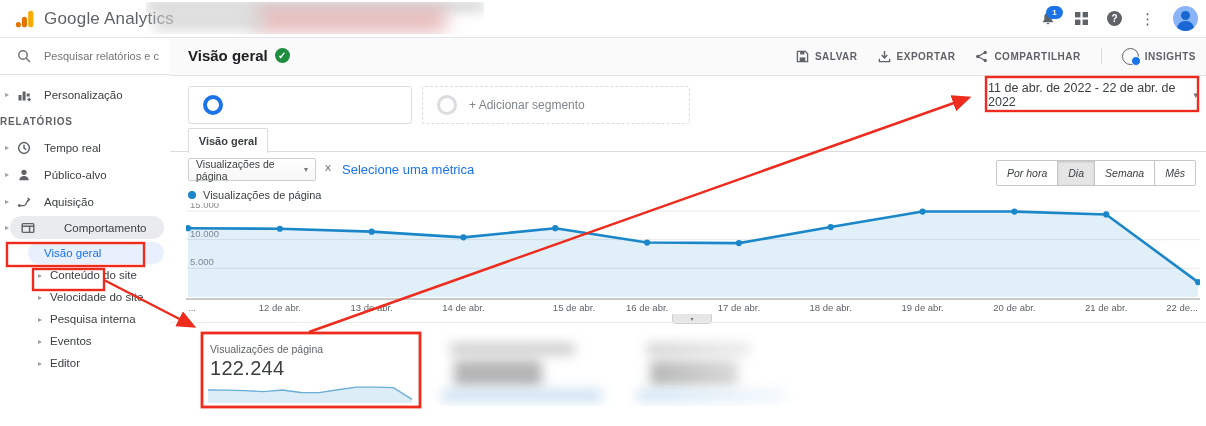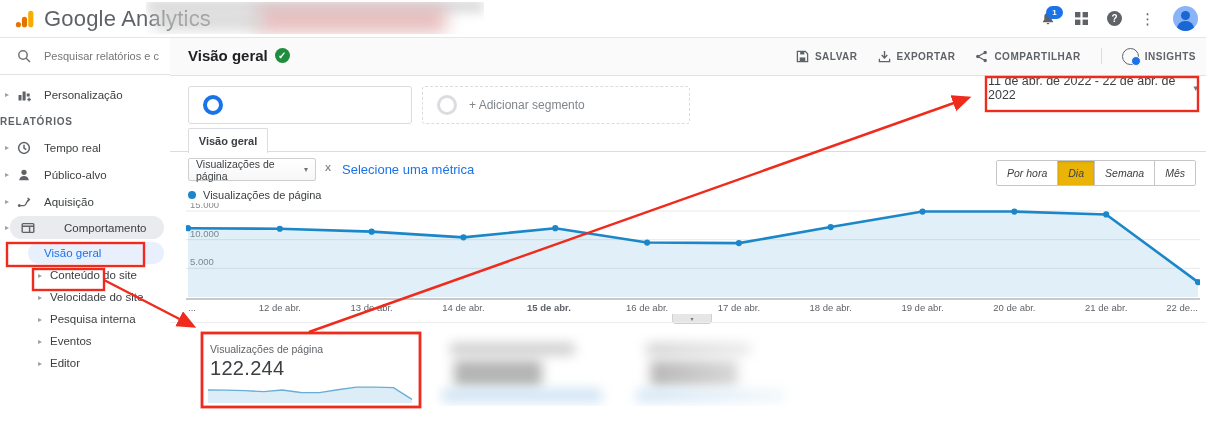--- a/index.html
+++ b/index.html
@@ -2,21 +2,21 @@
 <html><head>
 <meta charset="utf-8">
 <style>
   html,body{margin:0;padding:0;background:#fff;}
   .stage{position:relative;width:1206px;height:426px;background:#fff;overflow:hidden;
          font-family:"Liberation Sans",sans-serif;color:#3c4043;}
   
   .topbar{position:absolute;left:0;top:0;width:1206px;height:37px;background:#fff;
           border-bottom:1px solid #e4e6e8;display:flex;align-items:center;z-index:5;}
   .brand{display:flex;align-items:center;gap:8px;padding-left:14px;}
-  .brand-text{font-size:22px;color:#5f6368;letter-spacing:.2px;}
+  .brand-text{font-size:17px;color:#5f6368;letter-spacing:.2px;}
   .top-blur{position:absolute;left:146px;top:2px;width:338px;height:32px;overflow:hidden;}
   .top-blur .b1{position:absolute;left:0;top:-2px;width:338px;height:12px;background:#b9babc;filter:blur(6px);opacity:.6;}
   .top-blur .b2{position:absolute;left:110px;top:6px;width:190px;height:24px;background:#d59797;background:#d89292;filter:blur(9px);opacity:.65;}
   .top-blur .b3{position:absolute;left:8px;top:10px;width:110px;height:18px;background:#cfcfcf;filter:blur(7px);opacity:.8;}
   .topbar-icons{position:absolute;right:8px;top:0;height:37px;display:flex;align-items:center;gap:18px;}
   .icon-btn{position:relative;display:flex;align-items:center;justify-content:center;cursor:pointer;}
   .badge{position:absolute;top:-5px;right:-7px;min-width:13px;height:13px;border-radius:7px;background:#1a73e8;
          color:#fff;font-size:8px;font-weight:bold;display:flex;align-items:center;justify-content:center;padding:0 2px;}
   .help-circle{width:15px;height:15px;border-radius:50%;background:#5f6368;color:#fff;font-size:10px;font-weight:bold;
                display:flex;align-items:center;justify-content:center;}
@@ -53,21 +53,21 @@
   .page-title{position:absolute;left:18px;top:10px;font-size:15px;font-weight:bold;color:#202124;display:flex;align-items:center;gap:7px;}
   .verified{width:15px;height:15px;border-radius:50%;background:#1e8e3e;color:#fff;font-size:10px;display:flex;
             align-items:center;justify-content:center;font-weight:bold;}
   .actions{position:absolute;right:10px;top:0;height:38px;display:flex;align-items:center;gap:20px;}
   .action-btn{display:flex;align-items:center;gap:6px;font-size:10px;font-weight:bold;letter-spacing:.5px;
               color:#5f6368;cursor:pointer;}
   .action-sep{width:1px;height:16px;background:#dadce0;}
   .insights-ic{position:relative;width:15px;height:15px;border-radius:50%;border:1.5px solid #5f6368;}
   .insights-ic:after{content:"";position:absolute;right:-3px;bottom:-2px;width:8px;height:8px;border-radius:50%;
                      background:#1a73e8;border:1.5px solid #fff;}
-  .date-box{position:absolute;left:818px;top:35px;width:210px;height:32px;display:flex;align-items:center;
+  .date-box{position:absolute;left:818px;top:42px;width:210px;height:32px;display:flex;align-items:center;
             justify-content:center;gap:8px;font-size:12.5px;color:#3c4043;cursor:pointer;}
   .date-box .caret{color:#757575;font-size:9px;}
   .seg-card{position:absolute;top:49px;height:38px;border:1px solid #dadce0;border-radius:3px;background:#fff;
             display:flex;align-items:center;gap:12px;padding-left:14px;box-sizing:border-box;cursor:pointer;}
   .seg1{left:18px;width:224px;}
   .seg2{left:252px;width:268px;border-style:dashed;}
   .seg-ring{width:20px;height:20px;border-radius:50%;border:4px solid #1a73e8;box-sizing:border-box;background:#fff;}
   .seg-ring.gray{border:3px solid #dadce0;}
   .seg-t1{font-size:12px;color:#3c4043;}
   .seg-t2{font-size:9.5px;color:#80868b;margin-top:1px;}
@@ -79,21 +79,21 @@
   .metric-dd{position:absolute;left:18px;top:121px;width:128px;height:23px;border:1px solid #cfcfcf;border-radius:2px;
              background:linear-gradient(#fff,#f7f7f7);display:flex;align-items:center;justify-content:space-between;
              padding:0 7px;box-sizing:border-box;font-size:10.5px;color:#3c4043;cursor:pointer;}
   .metric-dd .caret{color:#757575;font-size:8px;}
   .metric-x{position:absolute;left:155px;top:126px;font-size:9px;font-weight:bold;color:#80868b;cursor:pointer;}
   .metric-link{position:absolute;left:172px;top:125px;font-size:13px;color:#1a73e8;cursor:pointer;}
   .gran-group{position:absolute;right:10px;top:123px;height:24px;display:flex;border:1px solid #c6c6c6;border-radius:2px;overflow:hidden;font-style:italic;}
   .gran-btn{padding:0 10px;display:flex;align-items:center;font-size:10.5px;color:#3c4043;background:#fff;
             border-right:1px solid #c6c6c6;cursor:pointer;}
   .gran-btn:last-child{border-right:none;}
-  .gran-btn.sel{background:#eab308;box-shadow:inset 0 1px 2px rgba(0,0,0,.15);}
+  .gran-btn.sel{background:#e5e5e5;box-shadow:inset 0 1px 2px rgba(0,0,0,.15);}
   .legend{position:absolute;left:18px;top:152px;display:flex;align-items:center;gap:7px;font-size:11px;color:#3c4043;}
   .legend-dot{width:8px;height:8px;border-radius:50%;background:#1b87c9;}
   .chart-wrap{position:absolute;left:16px;top:166px;width:1014px;height:96px;}
   .axis-strip{position:absolute;left:16px;top:261px;width:1014px;height:2px;background:#c9c9c9;}
   .xlabels{position:absolute;left:16px;top:265px;width:1014px;height:13px;font-size:9.5px;color:#5f6368;}
   .xlabels span{position:absolute;top:0;white-space:nowrap;}
   .collapse-tab{position:absolute;left:502px;top:277px;width:38px;height:9px;background:#e6e6e6;border:1px solid #d0d0d0;
                 border-top:none;border-radius:0 0 4px 4px;display:flex;align-items:center;justify-content:center;
                 font-size:6px;color:#757575;cursor:pointer;}
   .cards-divider{position:absolute;left:0;top:285px;right:0;border-top:1px solid #ececec;}
@@ -348,21 +348,21 @@
           <circle cx="920.1818181818181" cy="11.439999999999998" r="3.1" fill="#1b87c9"></circle>
           <circle cx="1012" cy="79.09333333333333" r="3.1" fill="#1b87c9"></circle>
         </svg>
     </div>
     <div class="axis-strip"></div>
     <div class="xlabels" id="xlabels">
         <span style="left: 2px;">...</span>
         <span style="left: 93.8182px; transform: translateX(-50%);">12 de abr.</span>
         <span style="left: 185.636px; transform: translateX(-50%);">13 de abr.</span>
         <span style="left: 277.455px; transform: translateX(-50%);">14 de abr.</span>
-        <span style="left: 363px; transform: translateX(-50%); font-weight: bold;">15 de abr.</span>
+        <span style="left: 388px; transform: translateX(-50%);">15 de abr.</span>
         <span style="left: 461.091px; transform: translateX(-50%);">16 de abr.</span>
         <span style="left: 552.909px; transform: translateX(-50%);">17 de abr.</span>
         <span style="left: 644.727px; transform: translateX(-50%);">18 de abr.</span>
         <span style="left: 736.545px; transform: translateX(-50%);">19 de abr.</span>
         <span style="left: 828.364px; transform: translateX(-50%);">20 de abr.</span>
         <span style="left: 920.182px; transform: translateX(-50%);">21 de abr.</span>
         <span style="left: 1012px; transform: translateX(-100%);">22 de...</span>
       </div>
     <div class="collapse-tab">
         <span>▾</span>

